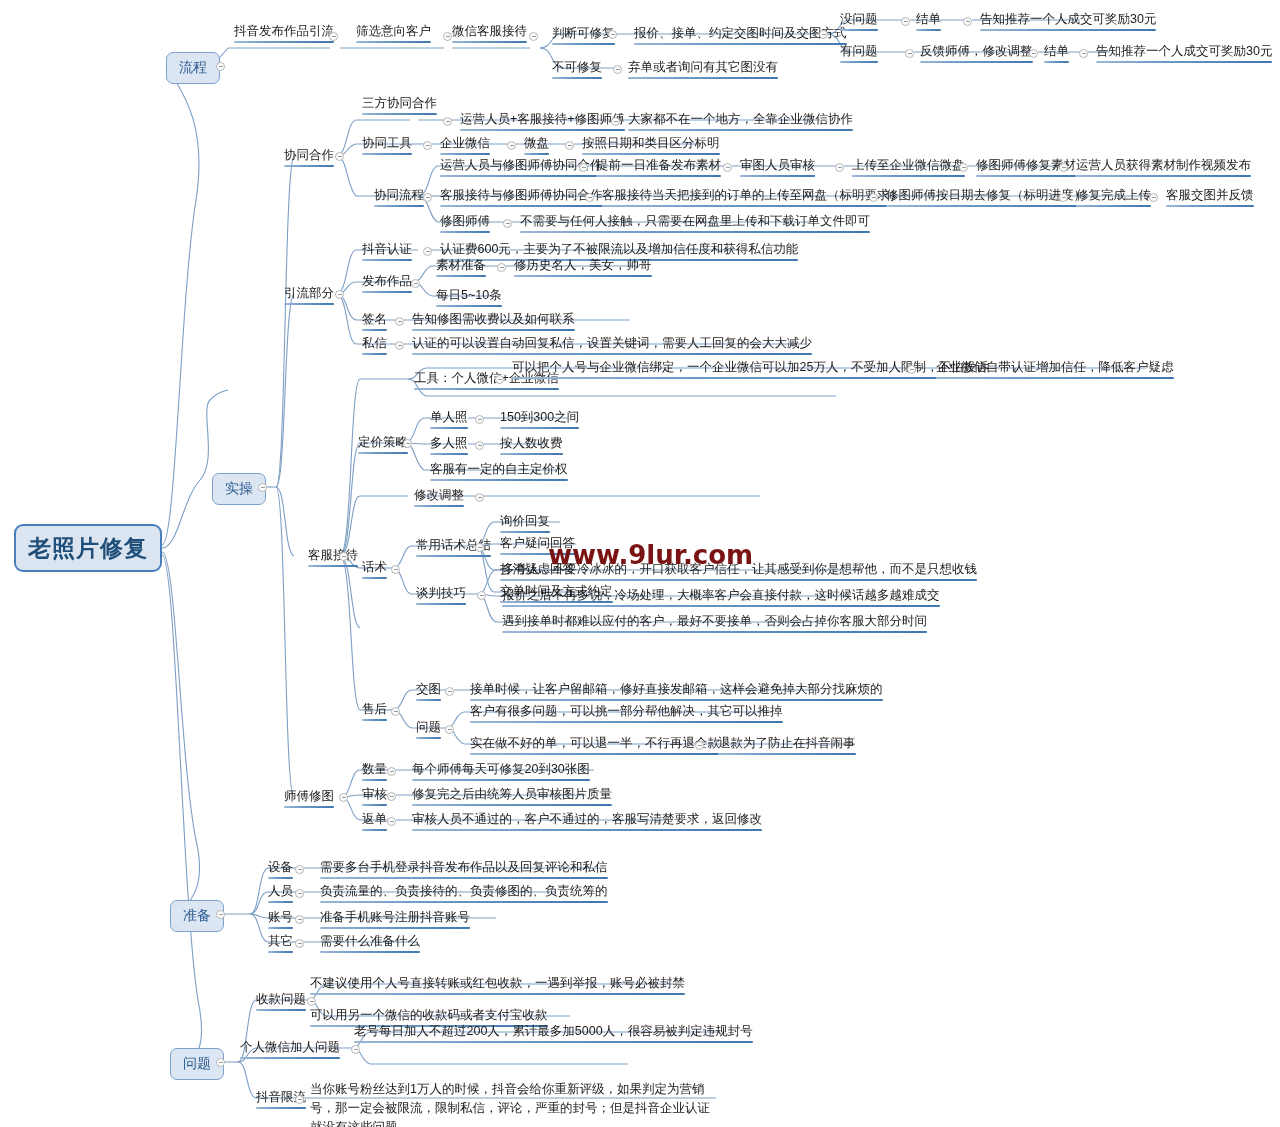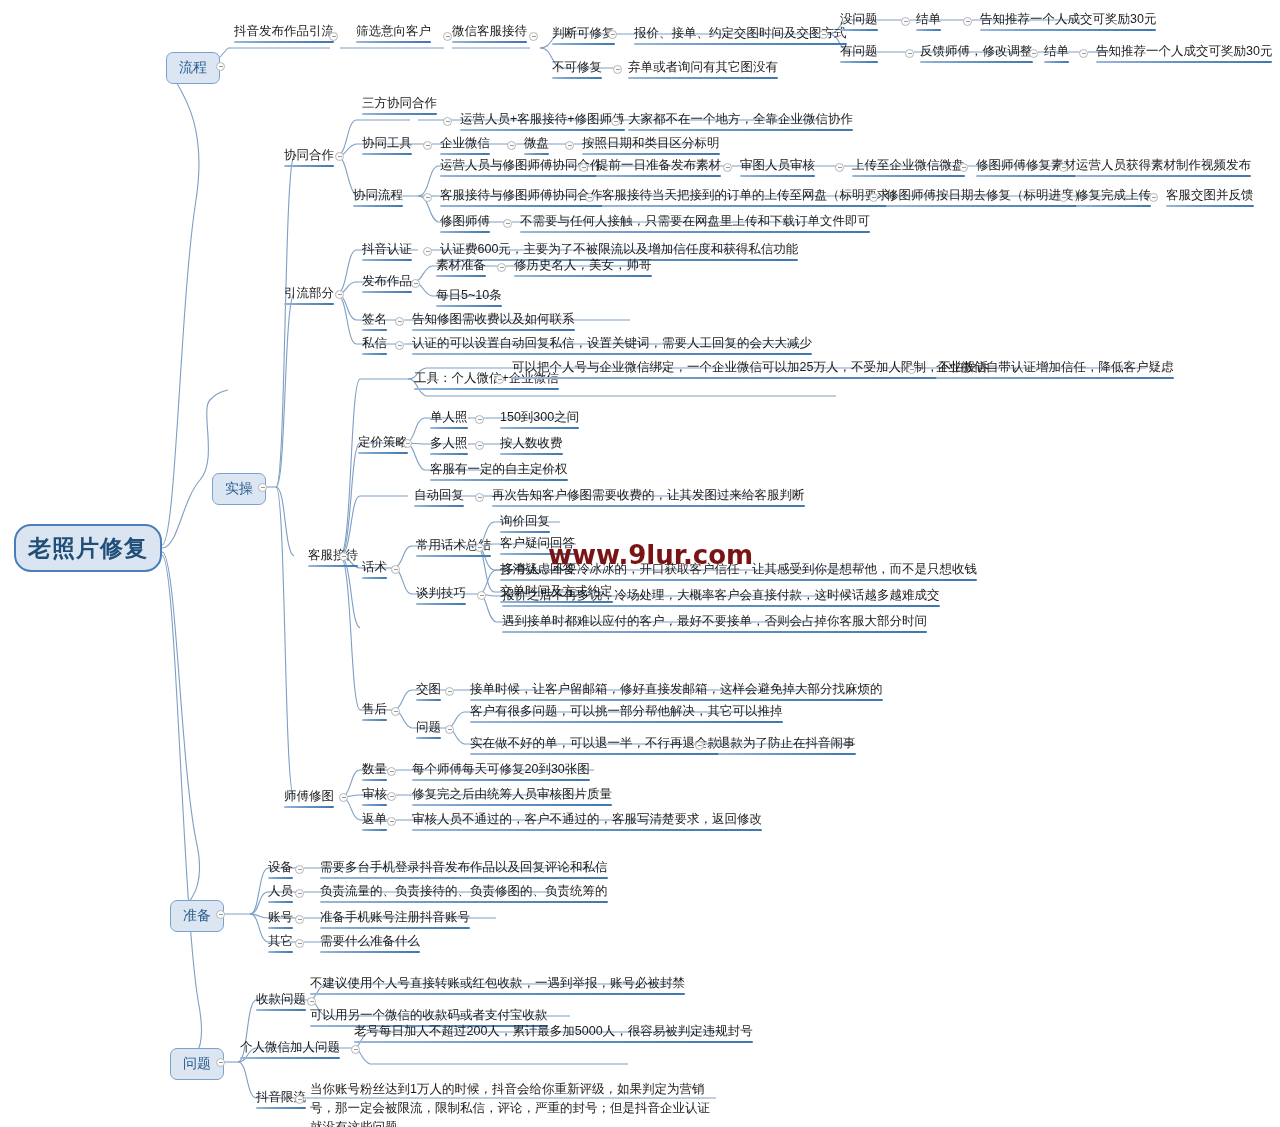--- a/index.html
+++ b/index.html
@@ -9,21 +9,21 @@
     overflow:hidden;position:relative;
   }
   #canvas{position:absolute;left:0;top:0;width:1280px;height:1127px;}
   svg.links{position:absolute;left:0;top:0;width:1280px;height:1127px;pointer-events:none;}
 
   
   .root-node{
     position:absolute;
     background:#dbe5f1;
     border:2.5px solid #4a7ebb;
-    border-radius:17px;
+    border-radius:9px;
     color:#1f4e79;
     font-size:23px;font-weight:bold;
     letter-spacing:1px;
     padding:12px 20px;
     white-space:nowrap;
     box-sizing:border-box;
   }
 
   
   .branch-node{
@@ -319,21 +319,21 @@
   <div class="topic" style="left:628px;top:112px;"><span>大家都不在一个地方，全靠企业微信协作</span><span class="u"></span></div>
 
   <div class="topic" style="left:362px;top:136px;"><span>协同工具</span><span class="u"></span></div>
   <div class="toggle" style="left:423px;top:141px;"></div>
   <div class="topic" style="left:440px;top:136px;"><span>企业微信</span><span class="u"></span></div>
   <div class="toggle" style="left:507px;top:141px;"></div>
   <div class="topic" style="left:524px;top:136px;"><span>微盘</span><span class="u"></span></div>
   <div class="toggle" style="left:565px;top:141px;"></div>
   <div class="topic" style="left:582px;top:136px;"><span>按照日期和类目区分标明</span><span class="u"></span></div>
 
-  <div class="topic" style="left:353px;top:188px;"><span>协同流程</span><span class="u"></span></div>
+  <div class="topic" style="left:374px;top:188px;"><span>协同流程</span><span class="u"></span></div>
   <div class="toggle" style="left:423px;top:193px;"></div>
 
   <div class="topic" style="left:440px;top:158px;"><span>运营人员与修图师傅协同合作</span><span class="u"></span></div>
   <div class="toggle" style="left:579px;top:163px;"></div>
   <div class="topic" style="left:596px;top:158px;"><span>提前一日准备发布素材</span><span class="u"></span></div>
   <div class="toggle" style="left:723px;top:163px;"></div>
   <div class="topic" style="left:740px;top:158px;"><span>审图人员审核</span><span class="u"></span></div>
   <div class="toggle" style="left:835px;top:163px;"></div>
   <div class="topic" style="left:852px;top:158px;"><span>上传至企业微信微盘</span><span class="u"></span></div>
   <div class="toggle" style="left:959px;top:163px;"></div>
@@ -389,23 +389,22 @@
   <div class="topic" style="left:358px;top:435px;"><span>定价策略</span><span class="u"></span></div>
   <div class="toggle" style="left:403px;top:439px;"></div>
   <div class="topic" style="left:430px;top:410px;"><span>单人照</span><span class="u"></span></div>
   <div class="toggle" style="left:475px;top:415px;"></div>
   <div class="topic" style="left:500px;top:410px;"><span>150到300之间</span><span class="u"></span></div>
   <div class="topic" style="left:430px;top:436px;"><span>多人照</span><span class="u"></span></div>
   <div class="toggle" style="left:475px;top:441px;"></div>
   <div class="topic" style="left:500px;top:436px;"><span>按人数收费</span><span class="u"></span></div>
   <div class="topic" style="left:430px;top:462px;"><span>客服有一定的自主定价权</span><span class="u"></span></div>
 
-  <div class="topic" style="left:414px;top:488px;"><span>自动回复</span><span class="u"></span></div>
+  <div class="topic" style="left:414px;top:488px;"><span>修改调整</span><span class="u"></span></div>
   <div class="toggle" style="left:475px;top:493px;"></div>
-  <div class="topic" style="left:492px;top:488px;"><span>再次告知客户修图需要收费的，让其发图过来给客服判断</span><span class="u"></span></div>
 
   <div class="topic" style="left:362px;top:560px;"><span>话术</span><span class="u"></span></div>
   <div class="toggle" style="left:391px;top:565px;"></div>
 
   <div class="topic" style="left:416px;top:538px;"><span>常用话术总结</span><span class="u"></span></div>
   <div class="toggle" style="left:475px;top:543px;"></div>
   <div class="topic" style="left:500px;top:514px;"><span>询价回复</span><span class="u"></span></div>
   <div class="topic" style="left:500px;top:536px;"><span>客户疑问回答</span><span class="u"></span></div>
   <div class="topic" style="left:500px;top:562px;"><span>打消疑虑回答</span><span class="u"></span></div>
   <div class="topic" style="left:500px;top:584px;"><span>交单时间及方式约定</span><span class="u"></span></div>

